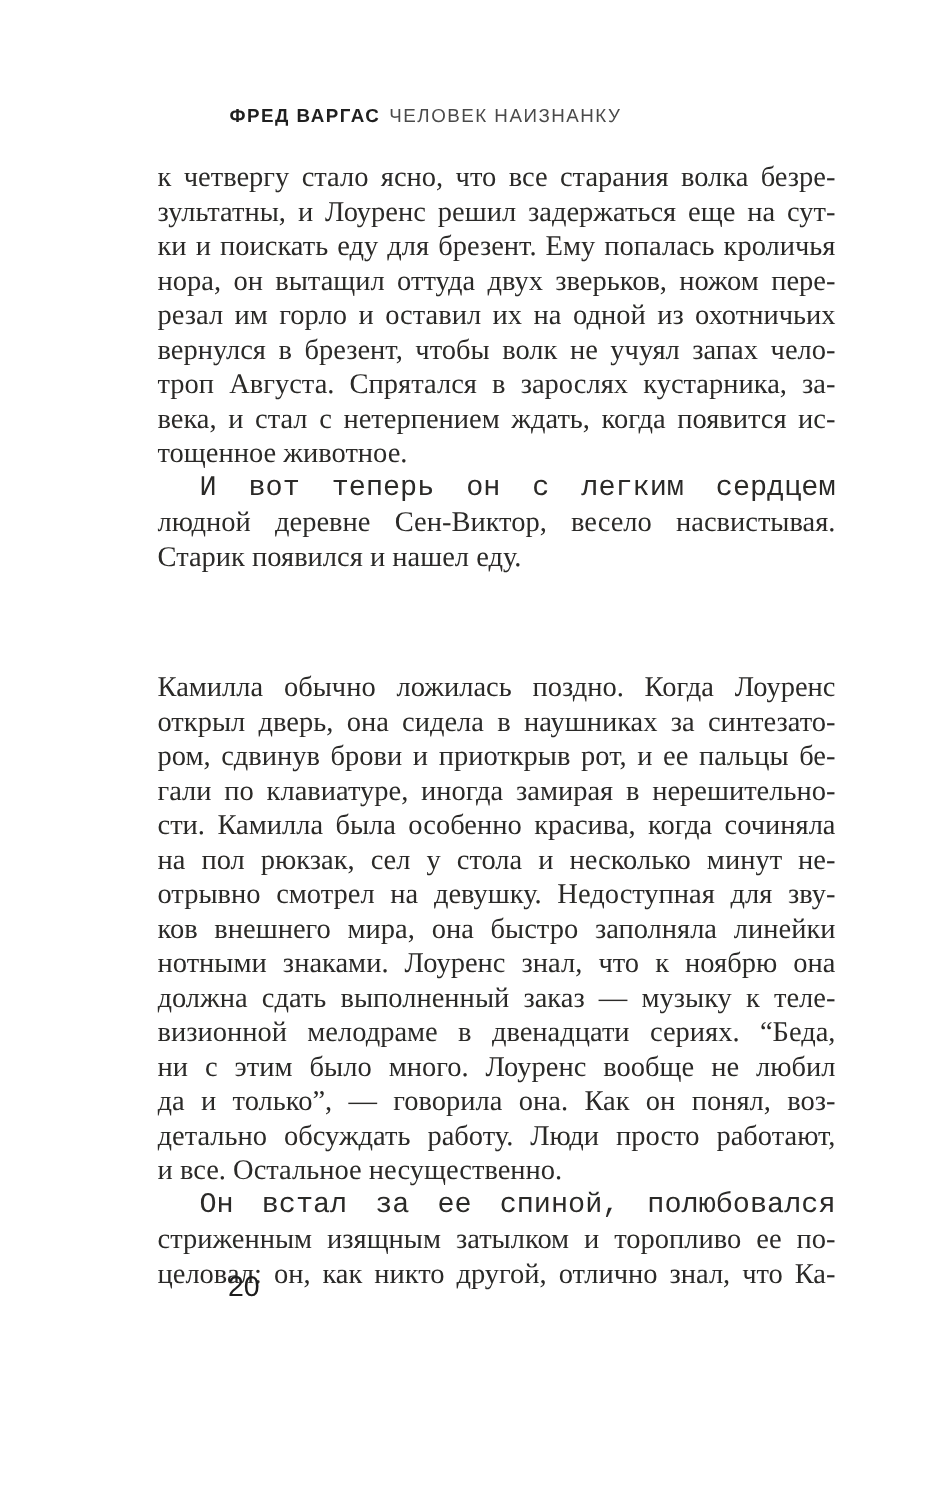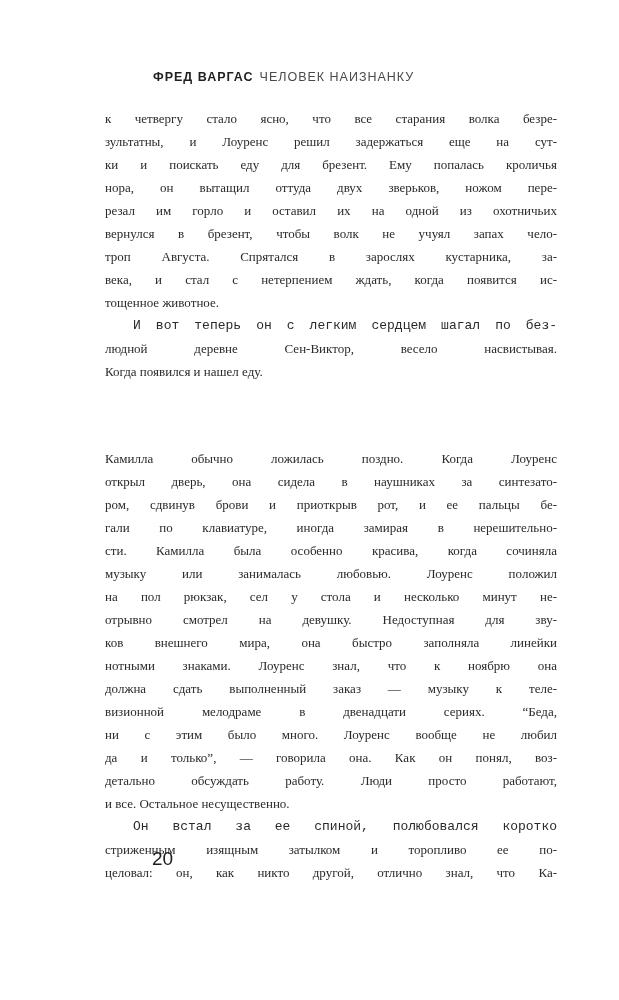--- a/index.html
+++ b/index.html
@@ -30,21 +30,21 @@
   .running-header .booktitle {
     font-weight: 400;
     color: var(--header-title, #4a4a4a);
     margin-left: 6px;
   }
   .text-block {
     position: absolute;
     left: 105px; top: 107px;
     width: 452px;
     color: var(--text, #2b2a28);
-    font-size: 13px;
+    font-size: 19px;
   }
   .para { margin: 0; }
   .para.sec-break { margin-top: 64px; }
   .line {
     height: 23px;
     line-height: 23px;
     text-align: justify;
     text-align-last: justify;
     overflow: hidden;
     white-space: normal;
@@ -78,29 +78,28 @@
         <div class="line">нора, он вытащил оттуда двух зверьков, ножом пере-</div>
         <div class="line">резал им горло и оставил их на одной из охотничьих</div>
         <div class="line">вернулся в брезент, чтобы волк не учуял запах чело-</div>
         <div class="line">троп Августа. Спрятался в зарослях кустарника, за-</div>
         <div class="line">века, и стал с нетерпением ждать, когда появится ис-</div>
         <div class="line no-just">тощенное животное.</div>
       </div>
       <div class="para">
         <div class="line indent">И вот теперь он с легким сердцем шагал по без-</div>
         <div class="line">людной деревне Сен-Виктор, весело насвистывая.</div>
-        <div class="line no-just">Когда появился и нашел еду.</div>
+        <div class="line no-just">Старик появился и нашел еду.</div>
       </div>
       <div class="para sec-break">
         <div class="line">Камилла обычно ложилась поздно. Когда Лоуренс</div>
         <div class="line">открыл дверь, она сидела в наушниках за синтезато-</div>
         <div class="line">ром, сдвинув брови и приоткрыв рот, и ее пальцы бе-</div>
         <div class="line">гали по клавиатуре, иногда замирая в нерешительно-</div>
         <div class="line">сти. Камилла была особенно красива, когда сочиняла</div>
-        <div class="line">музыку или занималась любовью. Лоуренс положил</div>
         <div class="line">на пол рюкзак, сел у стола и несколько минут не-</div>
         <div class="line">отрывно смотрел на девушку. Недоступная для зву-</div>
         <div class="line">ков внешнего мира, она быстро заполняла линейки</div>
         <div class="line">нотными знаками. Лоуренс знал, что к ноябрю она</div>
         <div class="line">должна сдать выполненный заказ — музыку к теле-</div>
         <div class="line">визионной мелодраме в двенадцати сериях. “Беда,</div>
         <div class="line">ни с этим было много. Лоуренс вообще не любил</div>
         <div class="line">да и только”, — говорила она. Как он понял, воз-</div>
         <div class="line">детально обсуждать работу. Люди просто работают,</div>
         <div class="line no-just">и все. Остальное несущественно.</div>

